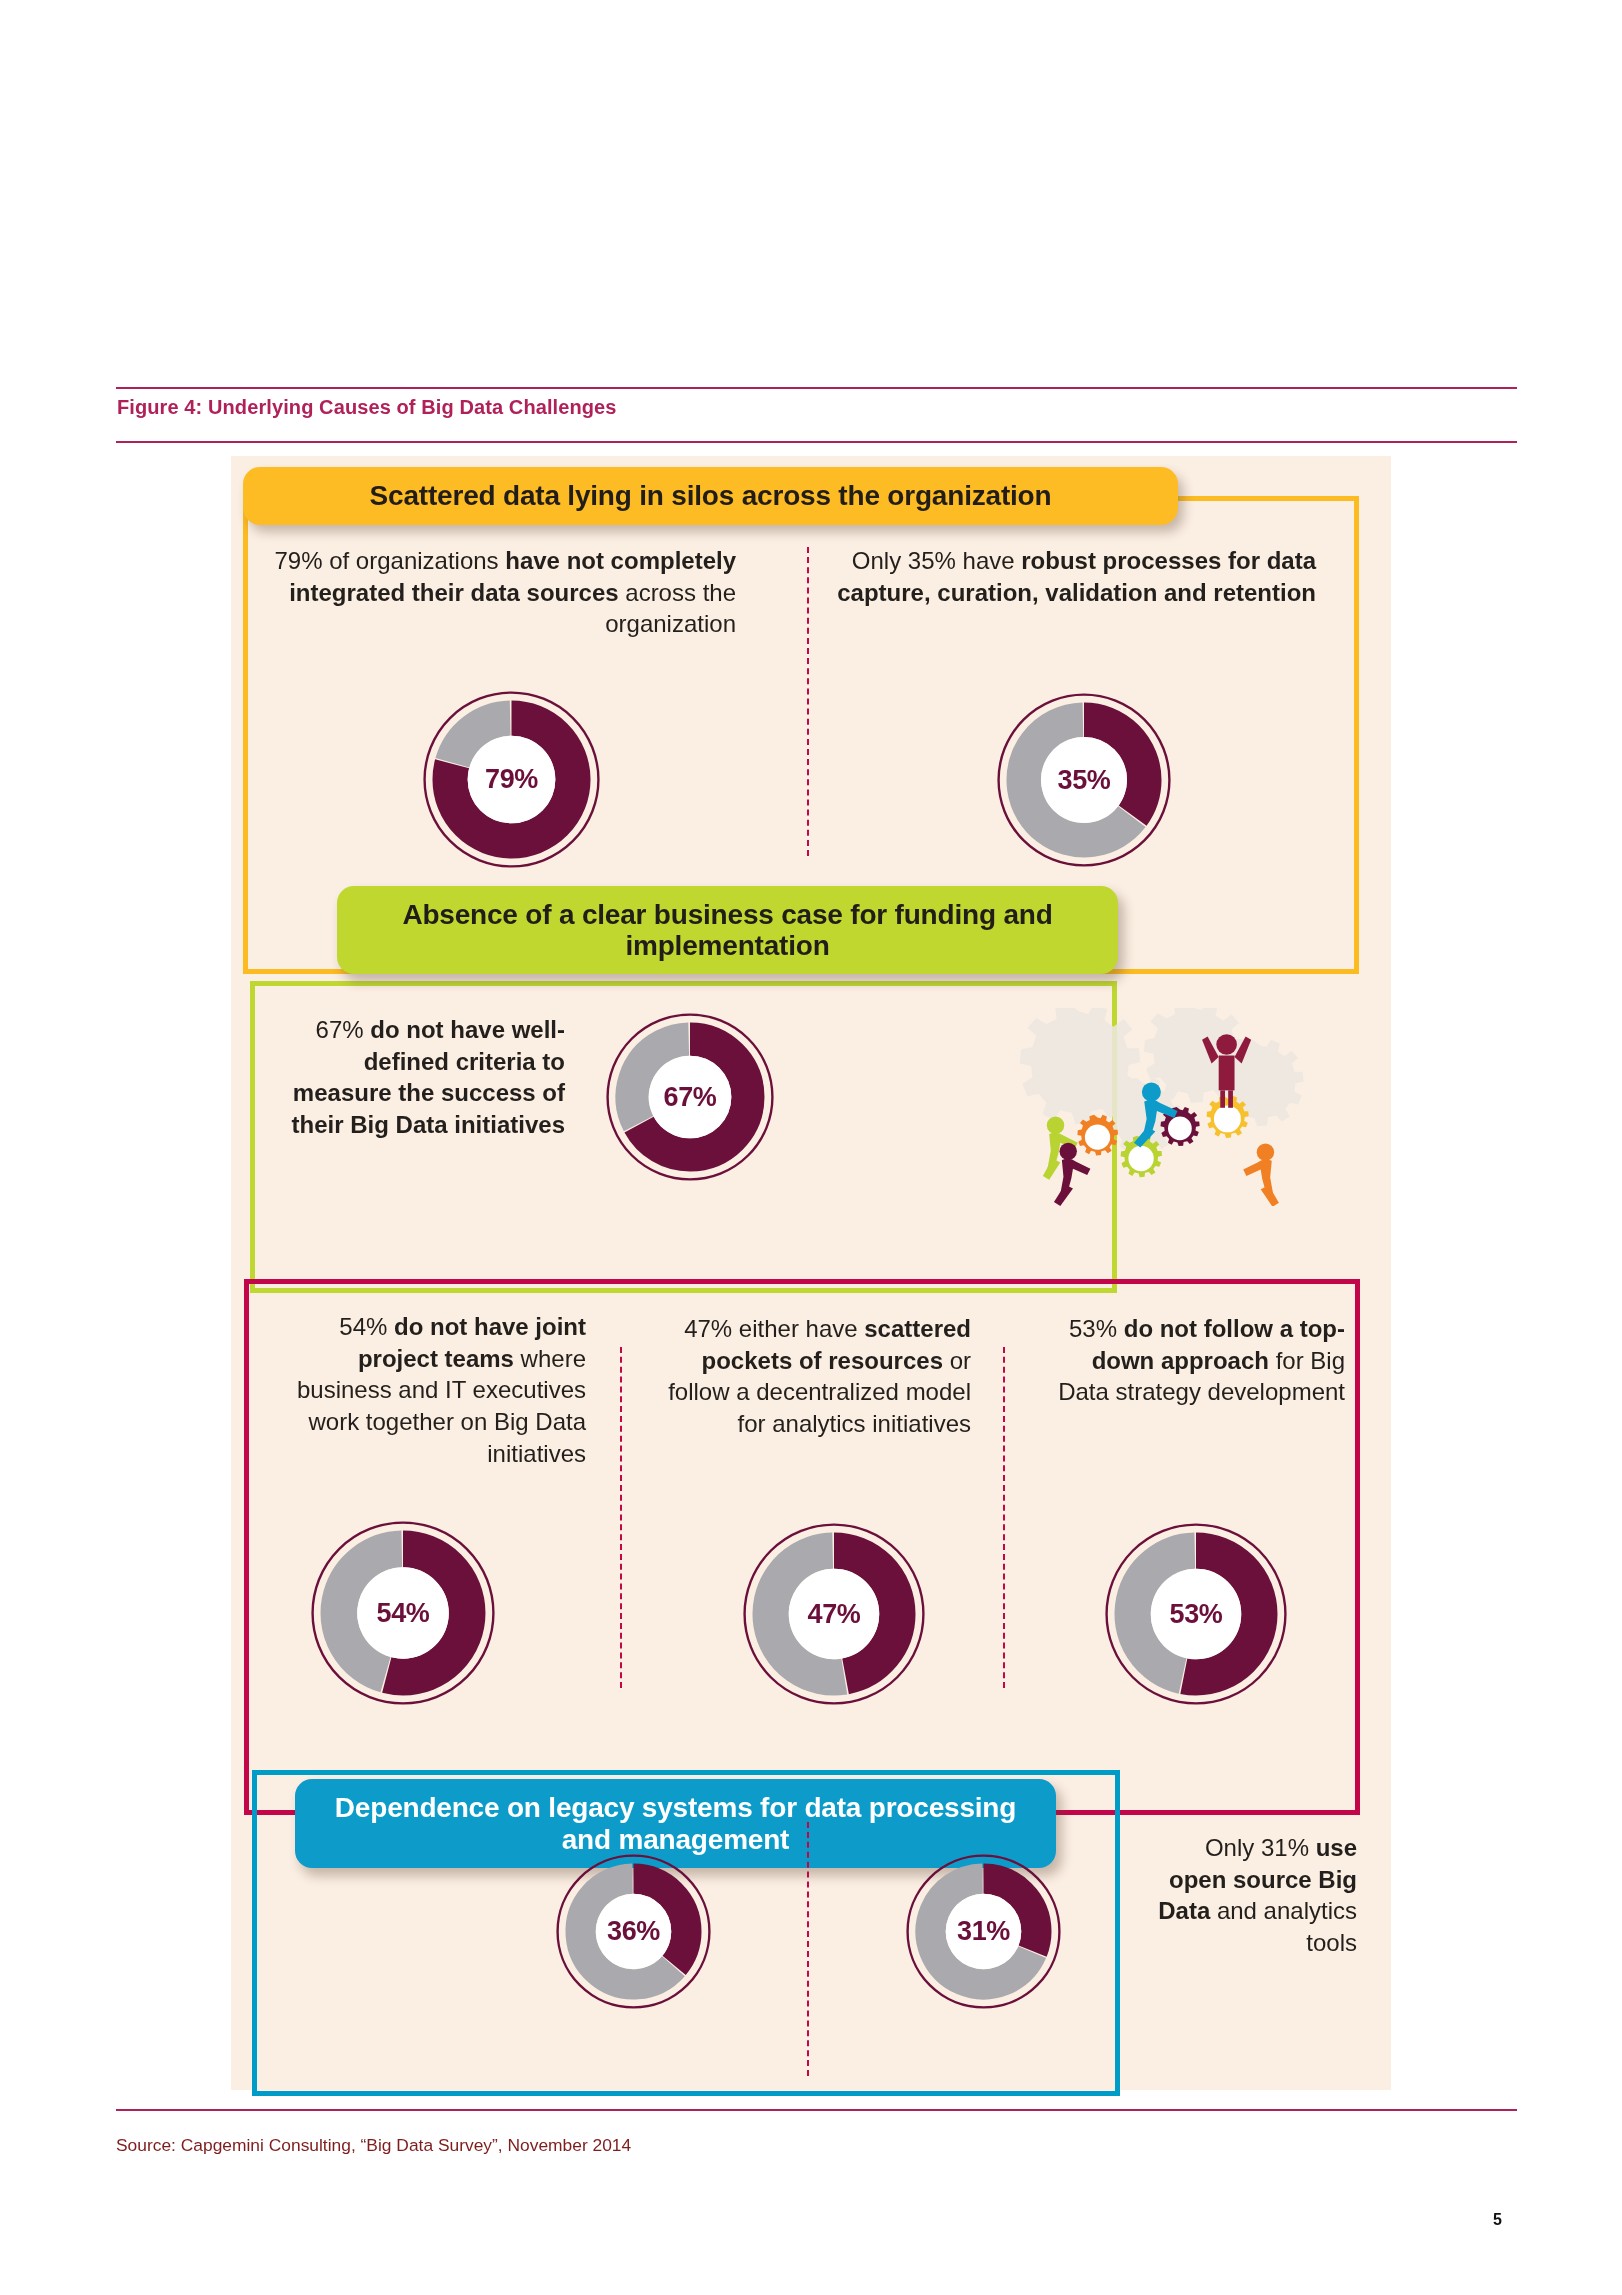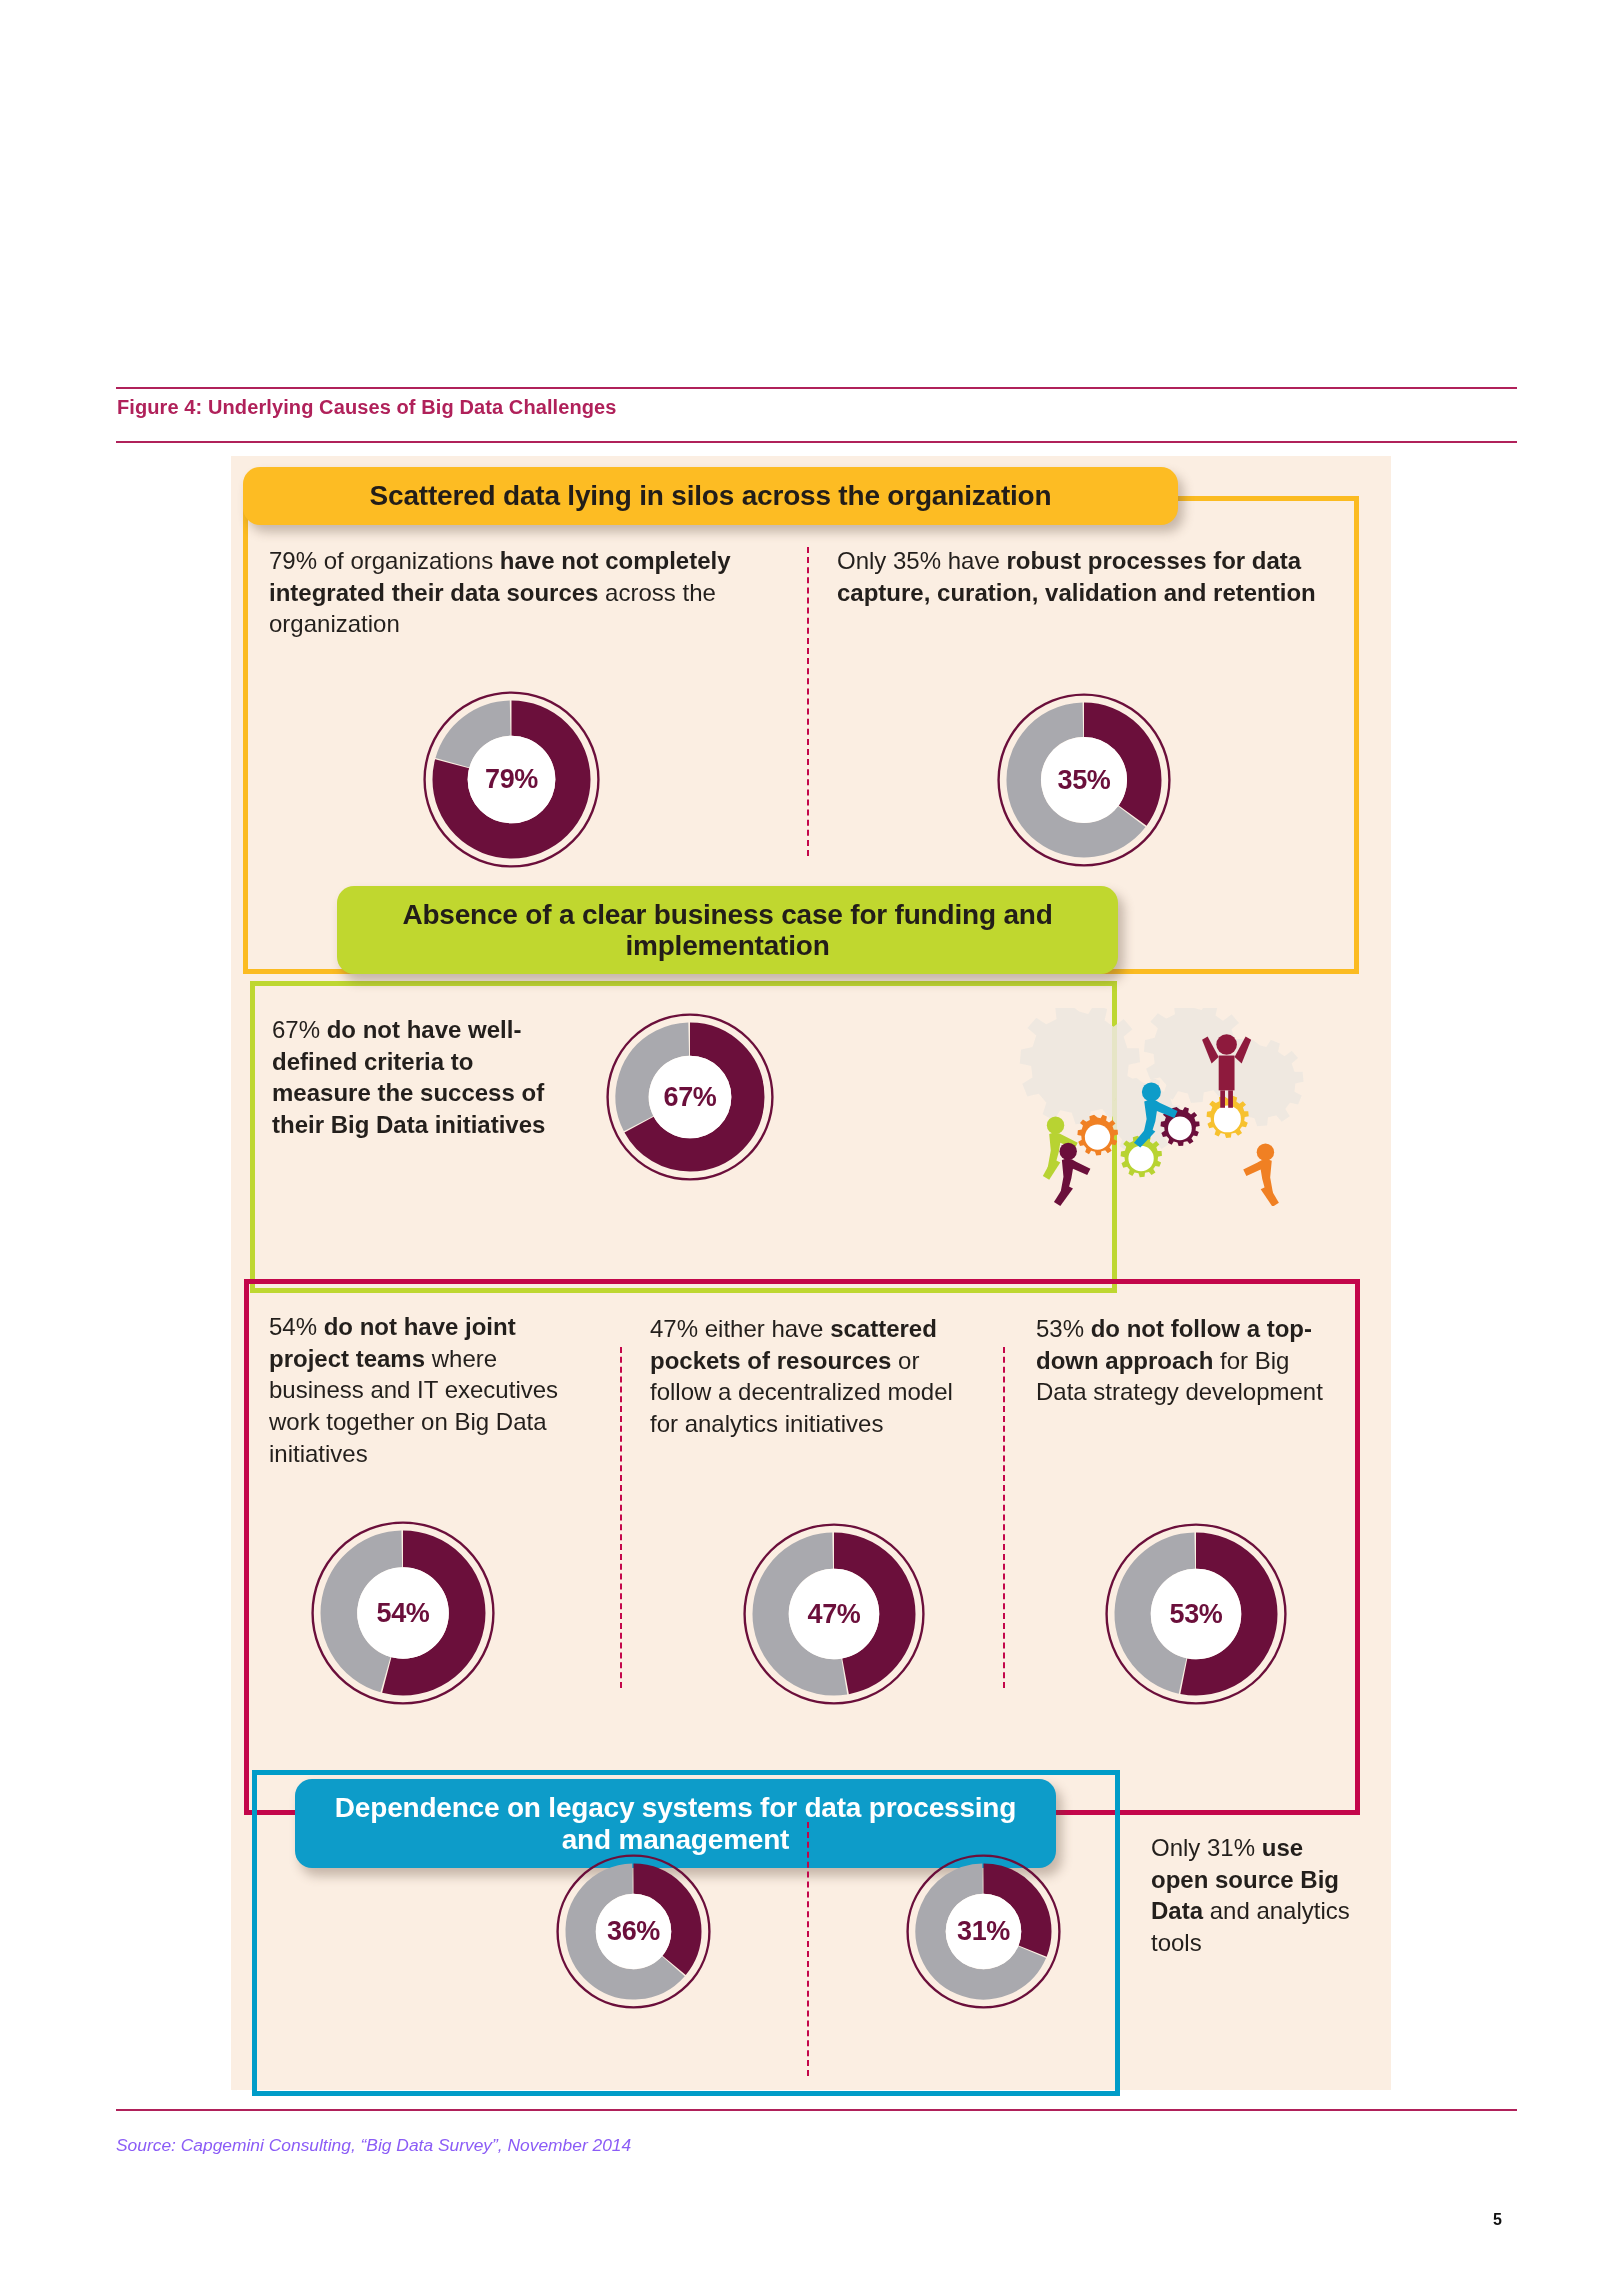--- a/index.html
+++ b/index.html
@@ -59,20 +59,21 @@
   .vdash{position:absolute;width:0;border-left:2.4px dashed #c3064a;}
 
   
   .stat-text{
     position:absolute;
     color:#231f1c;
     font-size:24px;
     line-height:1.32;
     font-family:"Liberation Sans",sans-serif;
     font-weight:300;
+    text-align:right;
   }
   .stat-text b{font-weight:bold;}
 
   
   .donut{position:absolute;}
   .donut svg{display:block;overflow:visible;}
   .donut .lbl{
     position:absolute;inset:0;
     display:flex;align-items:center;justify-content:center;
     font-size:27px;font-weight:bold;color:#6b0f3b;
@@ -80,21 +81,21 @@
     letter-spacing:-0.4px;
   }
 
   
   .gears{position:absolute;left:992px;top:1008px;width:333px;height:198px;}
 
   
   .foot-rule{position:absolute;left:116px;top:2109px;width:1401px;height:2.4px;background:#b0215a;}
   .source{
     position:absolute;left:116px;top:2135px;
-    font-size:17.4px;font-style:italic;color:#8b5cf6;
+    font-size:17.4px;color:#7f1d1d;
     font-family:"Liberation Sans",sans-serif;
   }
   .pageno{
     position:absolute;left:1493px;top:2211px;
     font-size:16px;font-weight:bold;color:#111;
     font-family:"Liberation Sans",sans-serif;
   }
 </style>
 </head>
 <body>

